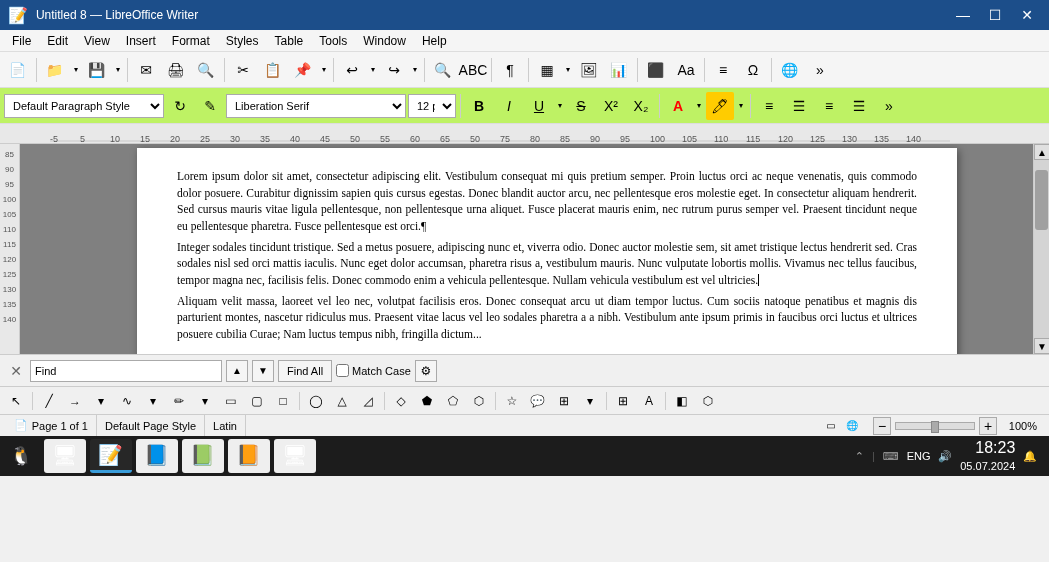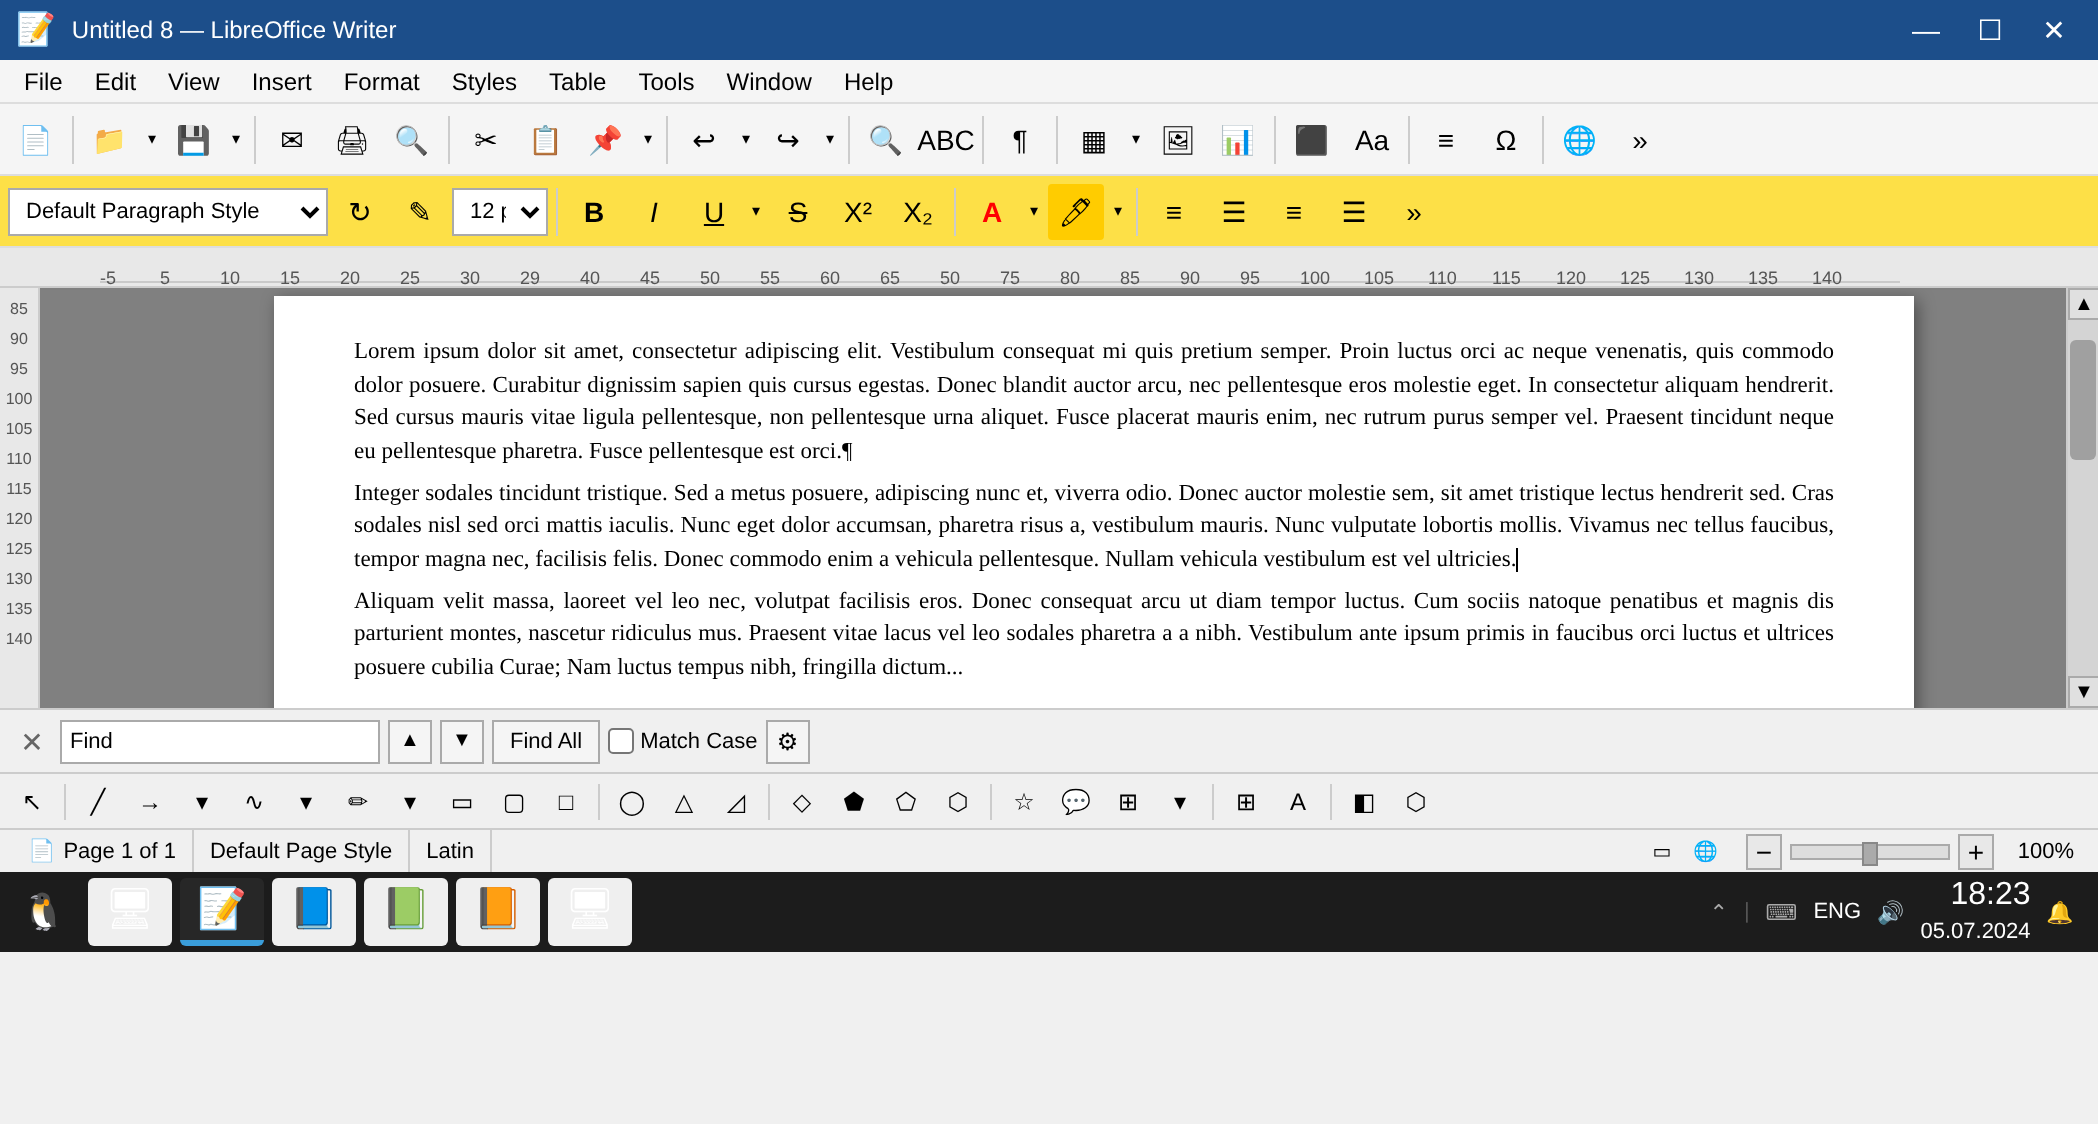--- a/index.html
+++ b/index.html
@@ -53,21 +53,21 @@
     .tb-btn {
       width: 28px; height: 28px; background: transparent; border: 1px solid transparent;
       cursor: pointer; display: flex; align-items: center; justify-content: center;
       font-size: 14px; border-radius: 2px;
     }
     .tb-sep { width: 1px; height: 24px; background: #ccc; margin: 0 2px; }
     .tb-btn-arrow { width: 10px; font-size: 8px; }
 
     
     #toolbar2 {
-      background: #fde047;
+      background: #bef264;
       height: 36px;
       display: flex;
       align-items: center;
       padding: 2px 4px;
       border-bottom: 1px solid #ddd;
       gap: 2px;
     }
     .style-select {
       height: 24px; width: 160px; font-size: 11px; border: 1px solid #aaa; background: white; padding: 0 4px;
     }
@@ -161,21 +161,21 @@
     #find-toolbar {
       background: #f0f0f0;
       height: 32px;
       border-top: 1px solid #ccc;
       display: flex;
       align-items: center;
       padding: 0 6px;
       gap: 4px;
     }
     .find-close-btn { width: 20px; height: 20px; border: none; background: transparent; cursor: pointer; font-size: 14px; color: #666; display: flex; align-items: center; justify-content: center; }
-    .find-input { height: 22px; width: 160px; border: 1px solid #aaa; padding: 0 4px; font-size: 11px; }
+    .find-input { height: 22px; width: 192px; border: 1px solid #aaa; padding: 0 4px; font-size: 11px; }
     .find-nav-btn { width: 22px; height: 22px; border: 1px solid #aaa; background: #f5f5f5; cursor: pointer; font-size: 10px; display: flex; align-items: center; justify-content: center; }
     .find-all-btn { height: 22px; padding: 0 8px; border: 1px solid #aaa; background: #f5f5f5; cursor: pointer; font-size: 11px; }
     .find-checkbox { display: flex; align-items: center; gap: 3px; font-size: 11px; cursor: pointer; }
     .find-other-btn { width: 22px; height: 22px; border: 1px solid #aaa; background: #f5f5f5; cursor: pointer; font-size: 12px; display: flex; align-items: center; justify-content: center; }
 
     
     #draw-toolbar {
       background: #f0f0f0;
       height: 28px;
       border-top: 1px solid #ccc;
@@ -297,20 +297,23 @@
   <button class="tb-btn">🌐</button>
   <button class="tb-btn">»</button>
 </div>
 
 <div id="toolbar2">
   <select class="style-select">
     <option>Default Paragraph Style</option>
   </select>
   <button class="tb-btn" title="Update">↻</button>
   <button class="tb-btn" title="New Style">✎</button>
+  <select class="font-select">
+    <option>Liberation Serif</option>
+  </select>
   <select class="size-select">
     <option>12 pt</option>
   </select>
   <div class="tb-sep"></div>
   <button class="tb-btn bold-text" style="font-weight:bold;">B</button>
   <button class="tb-btn" style="font-style:italic;">I</button>
   <button class="tb-btn" style="text-decoration:underline;">U</button>
   <button class="tb-btn tb-btn-arrow">▾</button>
   <button class="tb-btn" style="text-decoration:line-through;">S</button>
   <button class="tb-btn">X²</button>
@@ -338,21 +341,21 @@
     </svg>
     <div style="position:absolute;font-size:9px;color:#555;display:flex;gap:0;">
 
       <span style="position:absolute;left:0px">-5</span>
       <span style="position:absolute;left:30px">5</span>
       <span style="position:absolute;left:60px">10</span>
       <span style="position:absolute;left:90px">15</span>
       <span style="position:absolute;left:120px">20</span>
       <span style="position:absolute;left:150px">25</span>
       <span style="position:absolute;left:180px">30</span>
-      <span style="position:absolute;left:210px">29</span>
+      <span style="position:absolute;left:210px">35</span>
       <span style="position:absolute;left:240px">40</span>
       <span style="position:absolute;left:270px">45</span>
       <span style="position:absolute;left:300px">50</span>
       <span style="position:absolute;left:330px">55</span>
       <span style="position:absolute;left:360px">60</span>
       <span style="position:absolute;left:390px">65</span>
       <span style="position:absolute;left:420px">50</span>
       <span style="position:absolute;left:450px">75</span>
       <span style="position:absolute;left:480px">80</span>
       <span style="position:absolute;left:510px">85</span>

